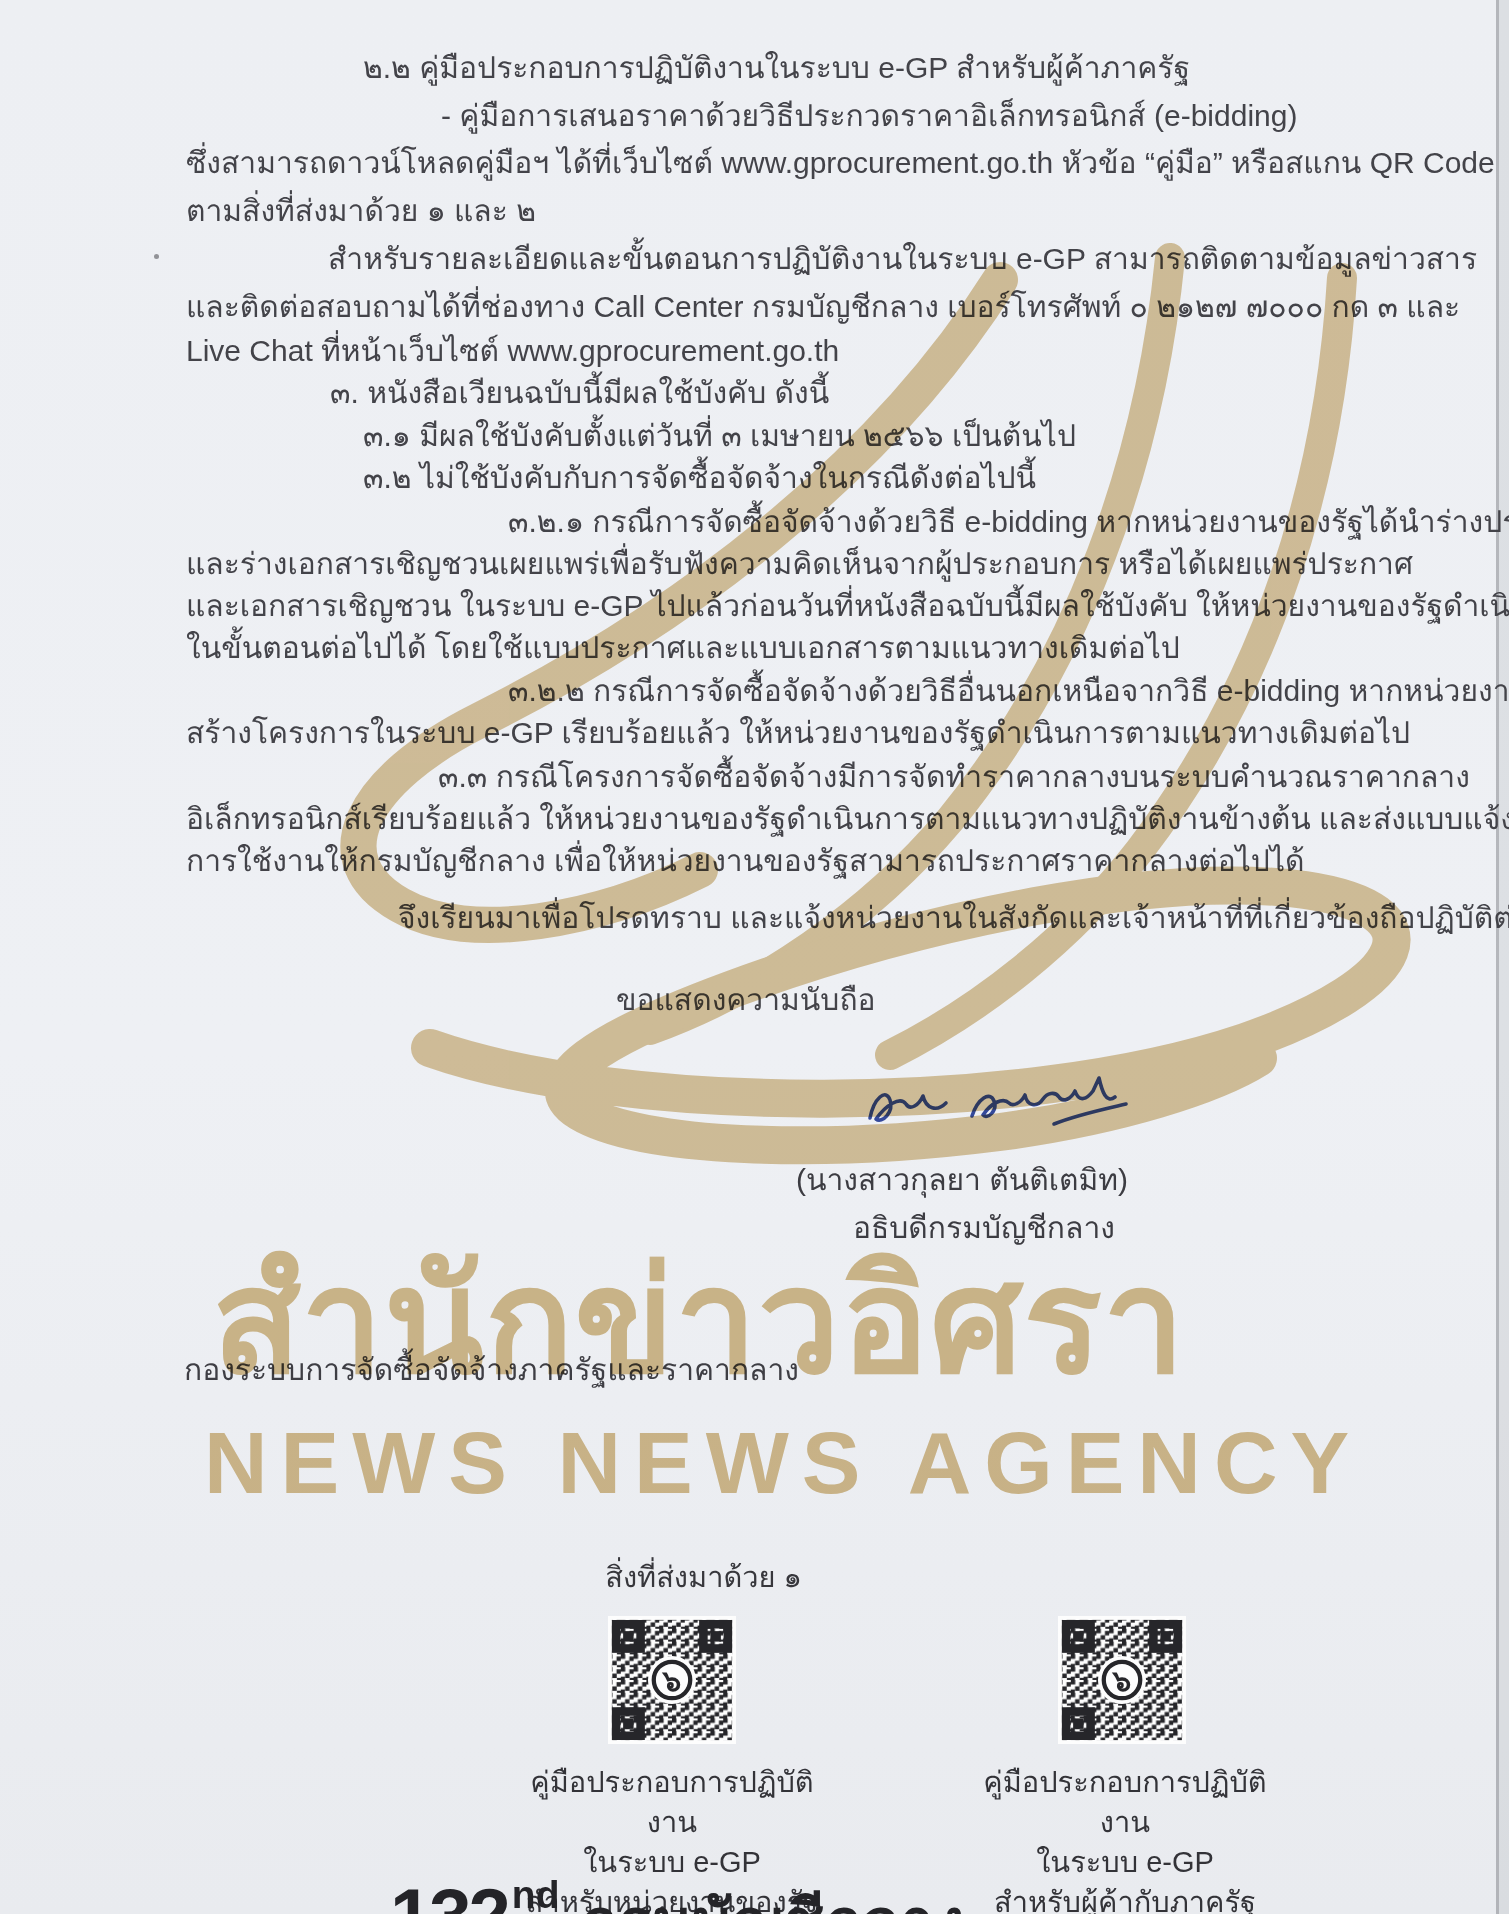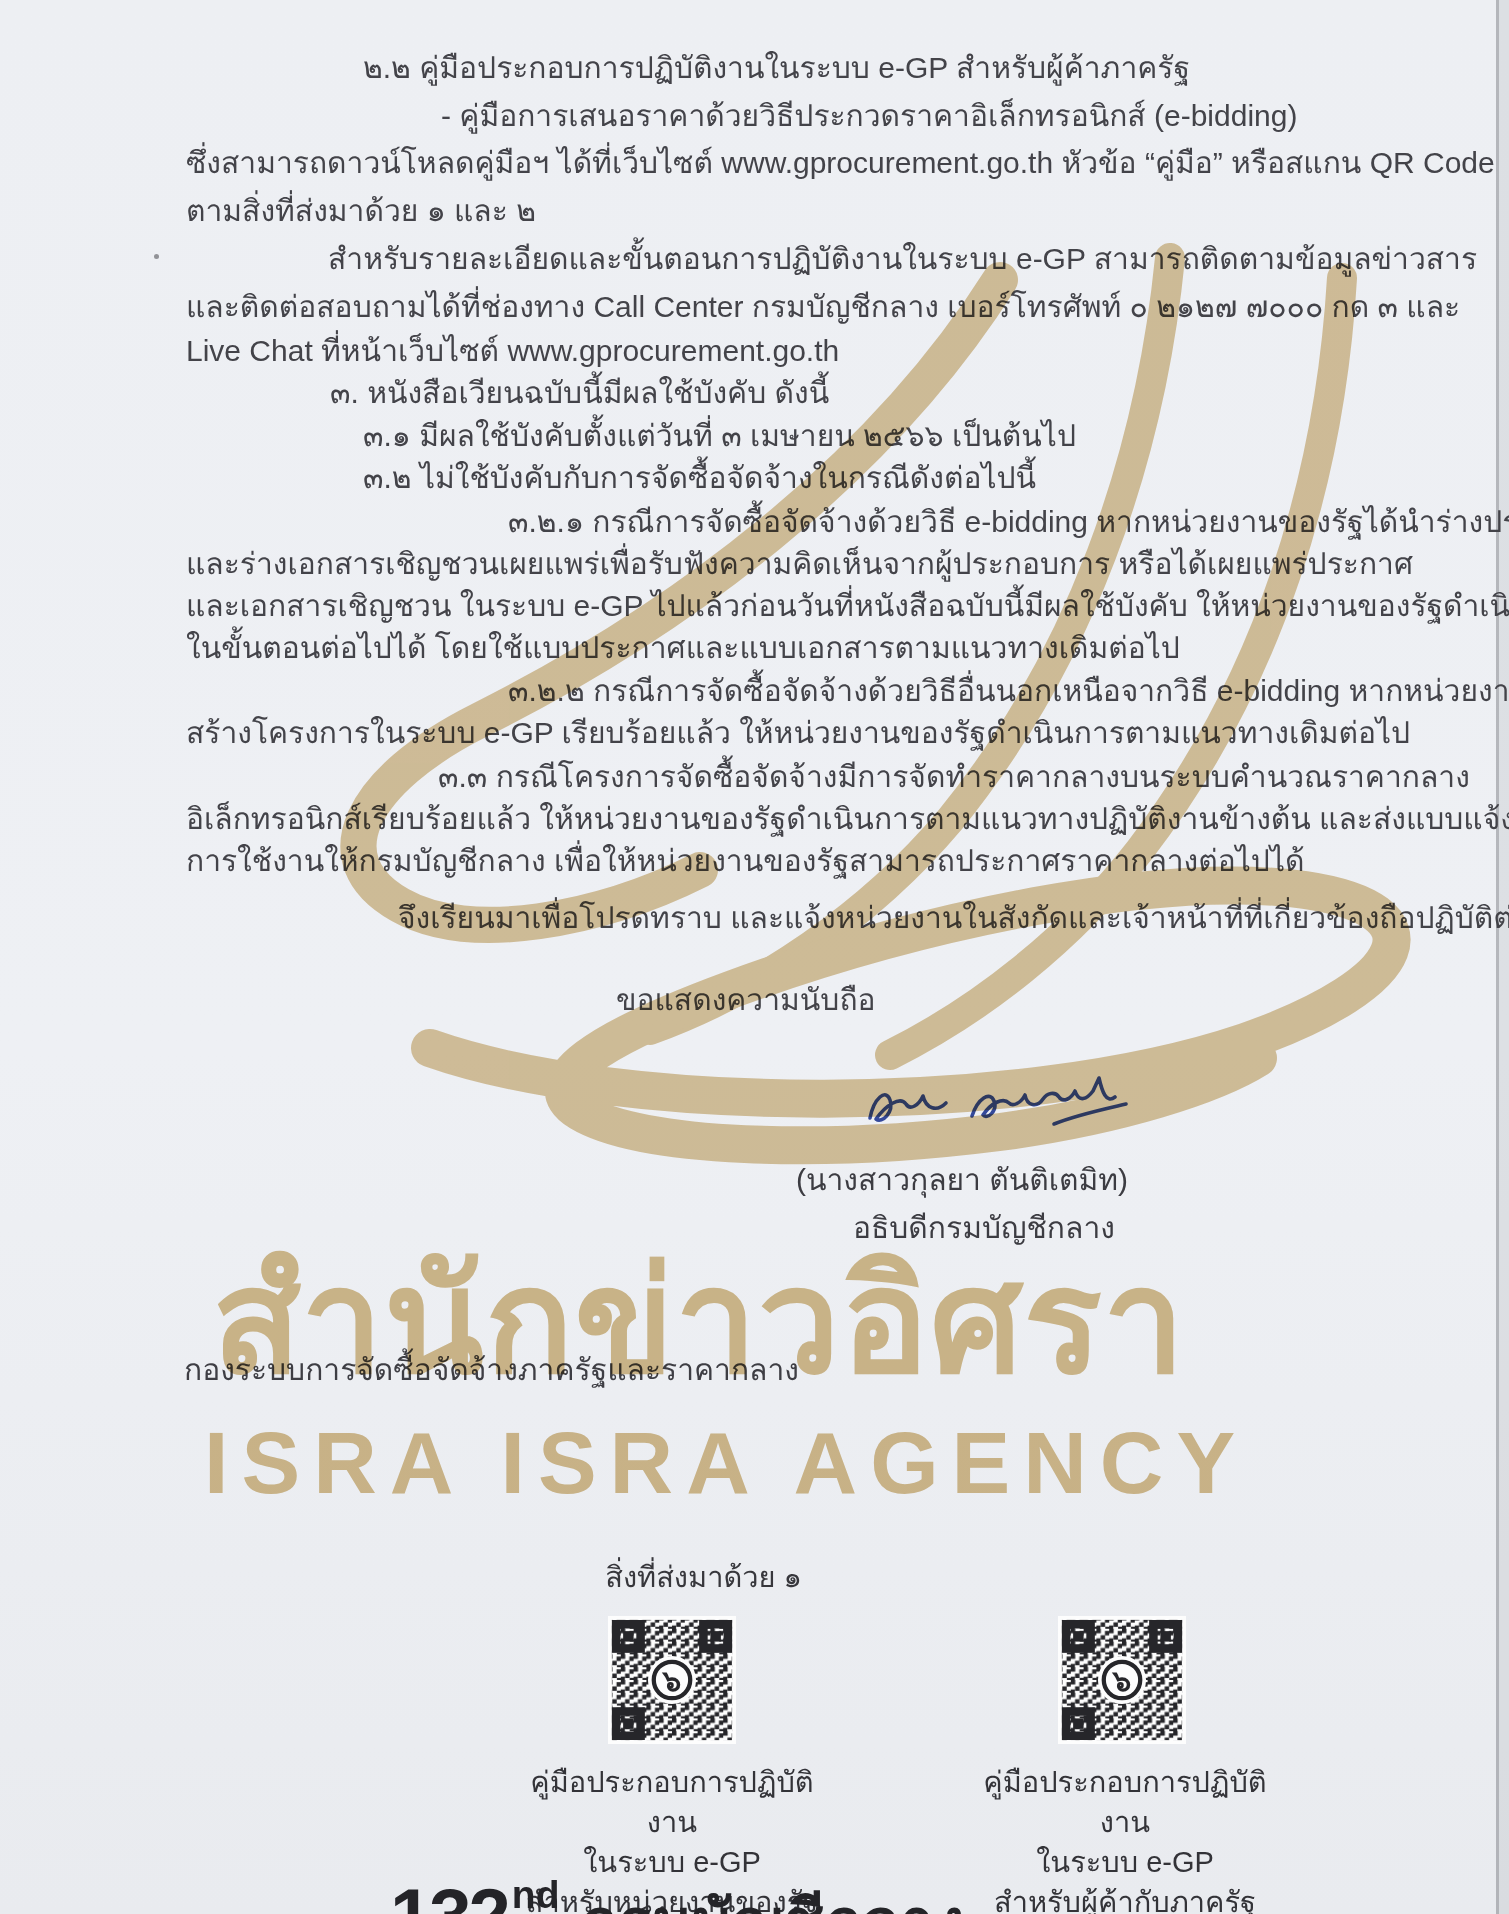--- a/index.html
+++ b/index.html
@@ -141,16 +141,16 @@
   <div class="wm-layer">
     <svg class="flourish" width="1509" height="1914" viewBox="0 0 1509 1914">
       <g fill="none" stroke="#d9c193" stroke-linecap="round" opacity="0.9">
         <path stroke-width="36" d="M1000 280 C880 470 680 620 480 720 C360 780 320 860 400 905 C470 945 600 920 700 870"></path>
         <path stroke-width="30" d="M1170 258 C1150 460 1080 660 950 820 C870 915 760 990 650 1030"></path>
         <path stroke-width="30" d="M1342 278 C1330 480 1270 680 1140 850 C1070 940 980 1010 890 1055"></path>
         <path stroke-width="38" d="M430 1048 C620 1115 1020 1118 1245 1042 C1415 982 1440 910 1305 890 C1160 870 920 920 730 990 C600 1038 530 1082 580 1112 C640 1148 820 1155 1000 1132 C1120 1116 1215 1085 1258 1058"></path>
       </g>
     </svg>
     <div class="wm-thai">สำนักข่าวอิศรา</div>
-    <div class="wm-eng">ISRA ISRA AGENCY</div>
+    <div class="wm-eng">NEWS NEWS AGENCY</div>
   </div>
 
 </div>
 
 </body></html>

